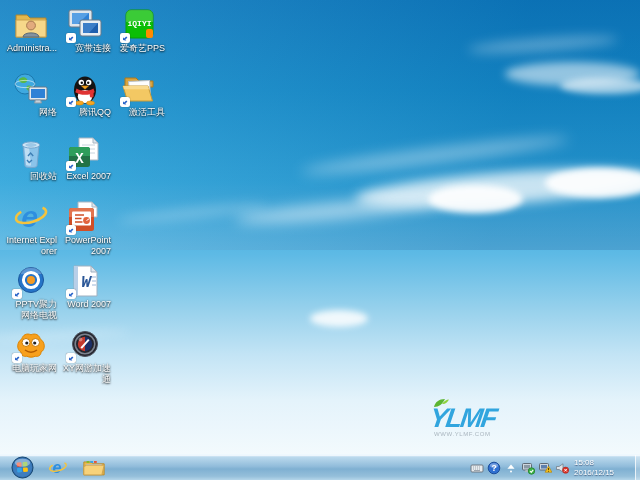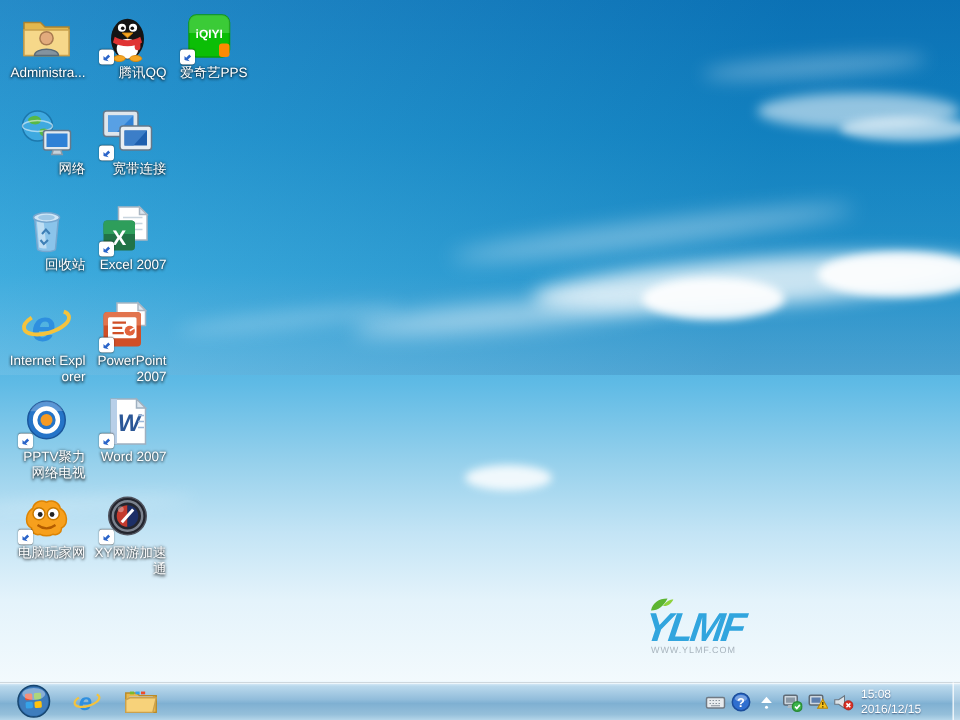--- a/index.html
+++ b/index.html
@@ -10,21 +10,21 @@
       #0d7ec2 0%, #1590ce 20%, #2aa4db 40%, #5ebae5 56%,
       #97d1ec 68%, #c3e4f5 78%, #e4f3fb 88%, #f3fafd 100%);}
   .sky-shade{position:absolute;left:0;top:0;width:100%;height:55%;
     background:linear-gradient(100deg, rgba(255,255,255,.10), rgba(0,45,110,.16) 78%);}
   .cloud{position:absolute;border-radius:50%;background:#fff;pointer-events:none;}
 
   
   .icon-grid{position:absolute;top:5px;left:4px;display:flex;}
   .col{display:flex;flex-direction:column;}
   .cell{width:54px;height:64px;cursor:default;}
-  .ic{width:40px;height:34px;margin:3px auto 1px;position:relative;}
+  .ic{width:40px;height:34px;margin:3px auto 1px;position:relative;font-family:Liberation Mono, monospace;}
   .ic svg{width:40px;height:34px;display:block;}
   .lbl{font-size:9px;line-height:10.5px;color:#fff;text-align:right;
        text-shadow:0 1px 2px rgba(0,0,0,.85),0 0 2px rgba(0,0,0,.5);
        word-break:break-all;padding:0 1px;}
   .arr{position:absolute;left:1px;bottom:-1px;width:10px;height:10px;background:#fff;
        border-radius:2px;box-shadow:0 0 1px rgba(0,0,0,.65);
        display:flex;align-items:center;justify-content:center;}
   .arr svg{width:8px;height:8px;}
 
   
@@ -159,20 +159,39 @@
           </div>
         <div class="lbl">电脑玩家网</div>
       </div>
     </div>
 
     <div class="col">
 
       <div class="cell">
         <div class="ic">
             <svg viewBox="0 0 40 34">
+          <rect x="4" y="2" width="23" height="17" rx="2" fill="#dfe6ec" stroke="#64788b"></rect>
+          <rect x="7" y="5" width="17" height="11" fill="#2f81d6"></rect>
+          <path d="M7 5h17L13 16H7z" fill="#58a0e4"></path>
+          <rect x="15" y="12" width="21" height="16" rx="2" fill="#e8eef3" stroke="#64788b"></rect>
+          <rect x="18" y="15" width="15" height="10" fill="#1e5fae"></rect>
+          <path d="M18 15h15l-9 10h-6z" fill="#3c7ec8"></path>
+        </svg>
+            <span class="arr">
+              <svg viewBox="0 0 10 10">
+                <path d="M2.5 7.5V4.2l1.4 1.4 2.6-2.6 1.5 1.5-2.6 2.6 1.4 1.4z" fill="#2a64c9"></path>
+              </svg>
+            </span>
+          </div>
+        <div class="lbl">宽带连接</div>
+      </div>
+
+      <div class="cell">
+        <div class="ic">
+            <svg viewBox="0 0 40 34">
           <ellipse cx="20" cy="18" rx="11" ry="13.5" fill="#141414"></ellipse>
           <ellipse cx="20" cy="24.5" rx="7.2" ry="6.6" fill="#fff"></ellipse>
           <circle cx="16.3" cy="10.5" r="2.7" fill="#fff"></circle>
           <circle cx="23.7" cy="10.5" r="2.7" fill="#fff"></circle>
           <circle cx="16.8" cy="10.8" r="1.2" fill="#111"></circle>
           <circle cx="23.2" cy="10.8" r="1.2" fill="#111"></circle>
           <path d="M16.5 14h7l-3.5 3.2z" fill="#f6a623" stroke="#d98606" stroke-width=".6"></path>
           <path d="M11.5 16.5c4.5 3 12.5 3 17 0l1.2 3.8c-5.5 3.4-13.9 3.4-19.4 0z" fill="#e03333"></path>
           <rect x="24.8" y="19" width="3.8" height="6.5" rx="1.6" fill="#e03333"></rect>
           <ellipse cx="14.5" cy="31" rx="4" ry="2" fill="#f6a623" stroke="#d98606" stroke-width=".6"></ellipse>
@@ -180,39 +199,20 @@
         </svg>
             <span class="arr">
               <svg viewBox="0 0 10 10">
                 <path d="M2.5 7.5V4.2l1.4 1.4 2.6-2.6 1.5 1.5-2.6 2.6 1.4 1.4z" fill="#2a64c9"></path>
               </svg>
             </span>
           </div>
         <div class="lbl">腾讯QQ</div>
       </div>
 
-      <div class="cell">
-        <div class="ic">
-            <svg viewBox="0 0 40 34">
-          <rect x="4" y="2" width="23" height="17" rx="2" fill="#dfe6ec" stroke="#64788b"></rect>
-          <rect x="7" y="5" width="17" height="11" fill="#2f81d6"></rect>
-          <path d="M7 5h17L13 16H7z" fill="#58a0e4"></path>
-          <rect x="15" y="12" width="21" height="16" rx="2" fill="#e8eef3" stroke="#64788b"></rect>
-          <rect x="18" y="15" width="15" height="10" fill="#1e5fae"></rect>
-          <path d="M18 15h15l-9 10h-6z" fill="#3c7ec8"></path>
-        </svg>
-            <span class="arr">
-              <svg viewBox="0 0 10 10">
-                <path d="M2.5 7.5V4.2l1.4 1.4 2.6-2.6 1.5 1.5-2.6 2.6 1.4 1.4z" fill="#2a64c9"></path>
-              </svg>
-            </span>
-          </div>
-        <div class="lbl">宽带连接</div>
-      </div>
-
 
       <div class="cell">
         <div class="ic">
             <svg viewBox="0 0 40 34">
           <path d="M14 2h14l5 5v17H14z" fill="#fff" stroke="#aab6c2"></path>
           <path d="M28 2l5 5h-5z" fill="#dde6ee" stroke="#aab6c2"></path>
           <path d="M17 9h13M17 13h13M17 17h13" stroke="#c8d4de"></path>
           <rect x="4" y="11" width="21" height="20" rx="2.5" fill="#217346"></rect>
           <path d="M4 13.5a2.5 2.5 0 0 1 2.5-2.5h16a2.5 2.5 0 0 1 2.5 2.5V20H4z" fill="#2e9e5b"></path>
           <text x="14.5" y="27" font-size="14" font-weight="bold" fill="#fff" text-anchor="middle">X</text>
@@ -297,20 +297,36 @@
         </svg>
             <span class="arr">
               <svg viewBox="0 0 10 10">
                 <path d="M2.5 7.5V4.2l1.4 1.4 2.6-2.6 1.5 1.5-2.6 2.6 1.4 1.4z" fill="#2a64c9"></path>
               </svg>
             </span>
           </div>
         <div class="lbl">爱奇艺PPS</div>
       </div>
 
+      <div class="cell">
+        <div class="ic">
+            <svg viewBox="0 0 40 34">
+          <path d="M6 6h11l3 3h14v6H6z" fill="#d9a33c" stroke="#a87820"></path>
+          <rect x="10" y="9" width="21" height="17" fill="#fdfdfd" stroke="#b9c2cc" transform="rotate(-3 20 17)"></rect>
+          <path d="M4 14h25l4.5 15H8.5z" fill="#f3c863" stroke="#c79a36"></path>
+          <path d="M4 14h25l1 3.2H5z" fill="#f9da8e"></path>
+        </svg>
+            <span class="arr">
+              <svg viewBox="0 0 10 10">
+                <path d="M2.5 7.5V4.2l1.4 1.4 2.6-2.6 1.5 1.5-2.6 2.6 1.4 1.4z" fill="#2a64c9"></path>
+              </svg>
+            </span>
+          </div>
+        <div class="lbl">激活工具</div>
+      </div>
     </div>
   </div>
 
   <div class="wm">
     <div class="wm-row">
       <span class="wm-logo">YLMF</span>
       <svg class="wm-leaf" width="16" height="10" viewBox="0 0 16 10">
         <path d="M1 9C2 4 6 1 12 1 9.5 6 6 9 1 9z" fill="#5cb531"></path>
         <path d="M9 6c2-3 4.5-4.5 7-4.5C14.5 4.5 12 6.5 9 6z" fill="#8ed23c"></path>
       </svg>

